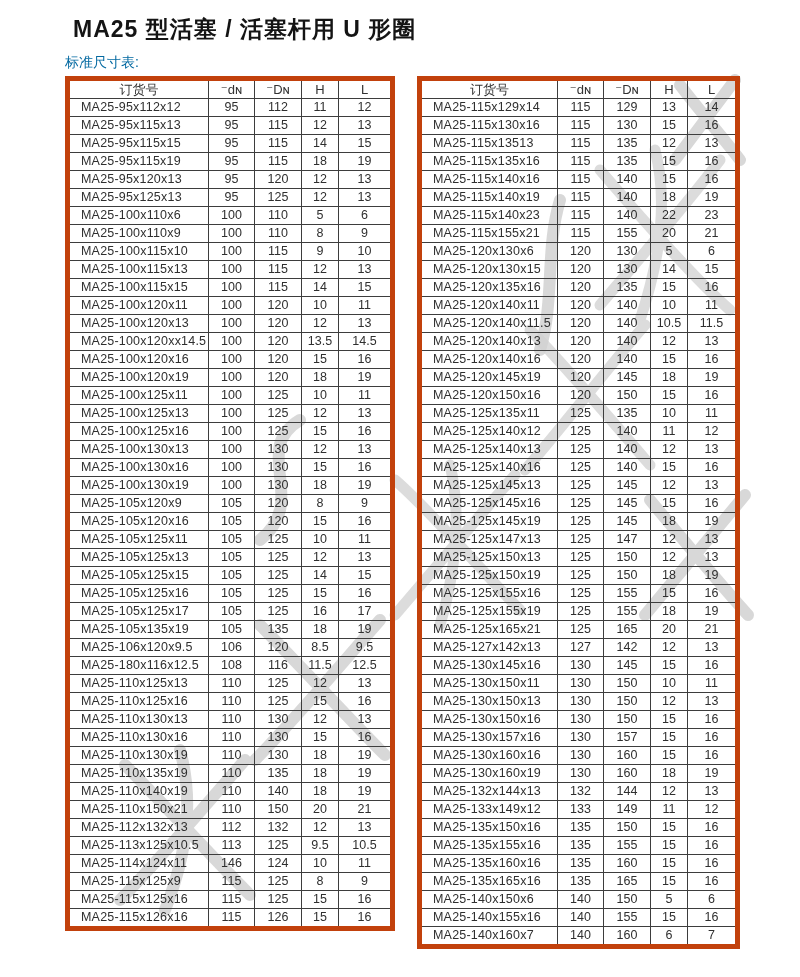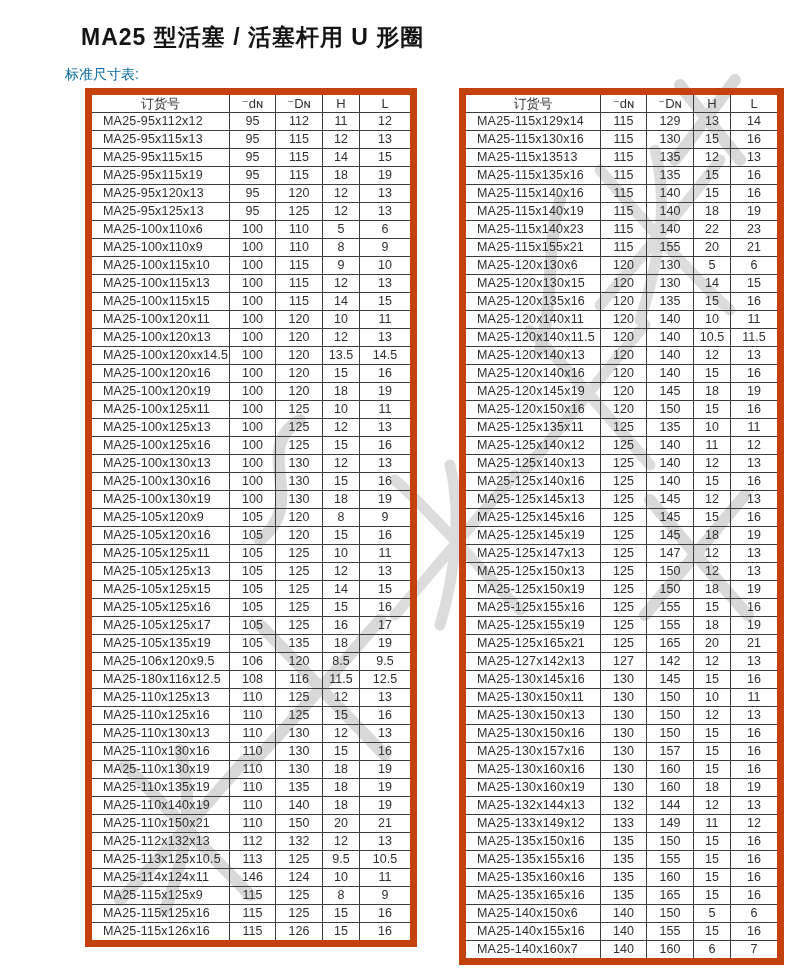--- a/index.html
+++ b/index.html
@@ -2,27 +2,27 @@
 <html><head>
 <meta charset="utf-8">
 <style>
   html,body{margin:0;padding:0;}
   body{
     width:800px;height:977px;background:#ffffff;position:relative;overflow:hidden;
     font-family:"Liberation Sans","DejaVu Sans",sans-serif;color:#2f2f2f;
   }
   .watermark{position:absolute;left:0;top:0;z-index:0;pointer-events:none;}
   .content{position:relative;z-index:1;padding:8px 58px 0 65px;}
-  .page-title{margin:16px;font-size:23px;line-height:26px;font-weight:700;color:#141414;letter-spacing:1px;}
+  .page-title{margin:8px;font-size:23px;line-height:26px;font-weight:700;color:#141414;letter-spacing:1px;}
   .rule-row{display:flex;align-items:center;margin-top:3px;height:20px;}
   .rule{flex:1;height:0;border-top:2px solid #1a1a1a;}
   .section-label{font-size:19px;color:#141414;margin-left:5px;white-space:nowrap;line-height:20px;}
   .caption{margin-top:12px;font-size:14px;color:#0369a1;height:17px;line-height:17px;}
   .tables{display:flex;margin-top:5px;align-items:flex-start;}
-  table{border-collapse:collapse;border:7px solid #c2410c;background:transparent;table-layout:fixed;margin-left:20px;}
+  table{border-collapse:collapse;border:5px solid #c2410c;background:transparent;table-layout:fixed;}
   .t-left{width:325px;margin-right:22px;}
   .t-right{width:316px;}
   th,td{
     border:1px solid #3d3d3d;height:17px;padding:0;font-weight:400;
     font-size:12.5px;line-height:17px;text-align:center;color:#2f2f2f;
     white-space:nowrap;overflow:hidden;
   }
   th{font-size:13px;color:#333;}
   td.c-name{text-align:left;padding-left:11px;letter-spacing:0.2px;}
   col.w-name{width:141px;} col.w-dn{width:46px;} col.w-Dn{width:47px;}

